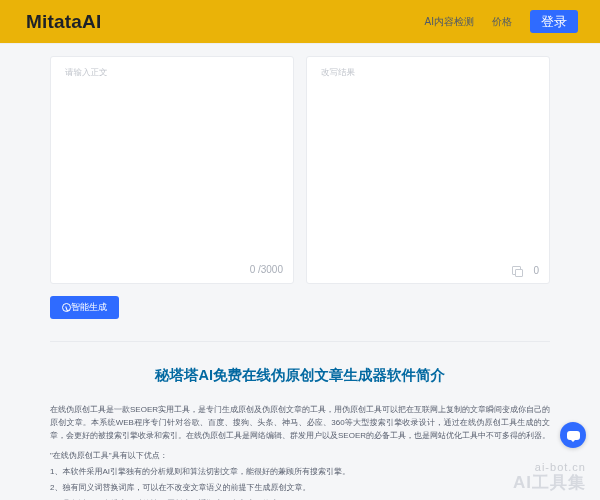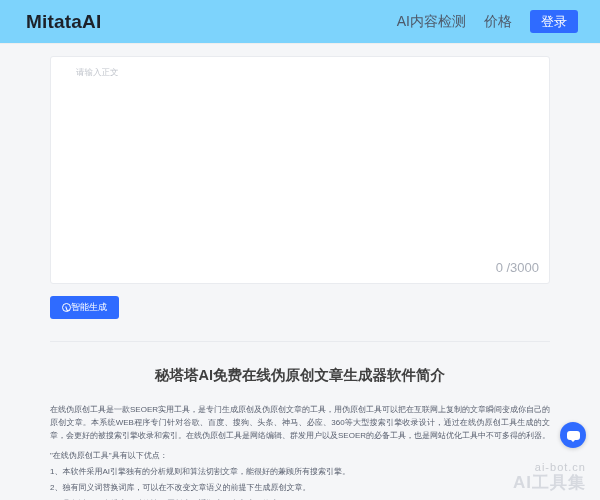--- a/index.html
+++ b/index.html
@@ -8,40 +8,40 @@
     width: 600px; height: 500px;
     overflow: hidden;
     background: #f5f6f8;
     font-family: "Liberation Sans", sans-serif;
   }
   .page { position: relative; width: 600px; height: 500px; background: #f5f6f8; }
 
   
   .header {
     height: 44px;
-    background: #7dd3fc;
+    background: #eab308;
     display: flex;
     align-items: center;
     padding: 0 22px 0 26px;
     border-bottom: 1px solid #eeeeee;
   }
   .brand {
     font-size: 19px;
     font-weight: bold;
     color: #1d2129;
     letter-spacing: .2px;
   }
   .nav {
     margin-left: auto;
     display: flex;
     align-items: center;
     gap: 18px;
   }
   .nav-item {
-    font-size: 14px;
+    font-size: 10px;
     color: #4e5969;
     white-space: nowrap;
   }
   .login-btn {
     background: #2f6bff;
     color: #ffffff;
     font-size: 13px;
     border-radius: 3px;
     padding: 5px 11px;
     border: none;
@@ -58,28 +58,28 @@
   .panel {
     position: relative;
     background: #ffffff;
     border: 1px solid #e9ebef;
     border-radius: 3px;
     height: 228px;
     flex: 1;
   }
   .panel-placeholder {
     position: absolute;
-    top: 10px; left: 25px;
+    top: 10px; left: 14px;
     font-size: 8.5px;
     color: #c2c6cd;
   }
   .counter {
     position: absolute;
     right: 10px; bottom: 8px;
-    font-size: 13px;
+    font-size: 10px;
     color: #a9aeb8;
   }
   .panel-foot-right {
     position: absolute;
     right: 10px; bottom: 7px;
     display: flex;
     align-items: center;
     gap: 12px;
   }
   .copy-icon {
@@ -133,21 +133,21 @@
   
   .article {
     margin: 22px 50px 0 50px;
     padding-top: 10px;
     border-top: 1px solid #e8eaee;
   }
   .article h2 {
     margin: 14px 0 18px 0;
     text-align: center;
     font-size: 14.5px;
-    color: #404040;
+    color: #0369a1;
     font-weight: bold;
   }
   .article p {
     margin: 0 0 6px 0;
     font-size: 8px;
     line-height: 1.65;
     color: #5a6170;
     text-align: justify;
   }
   .article p.tight { margin-bottom: 3px; }
@@ -218,20 +218,27 @@
     </div>
   </div>
 
   <div class="editor-wrap">
 
     <div class="panel">
       <div class="panel-placeholder">请输入正文</div>
       <div class="counter">0 /3000</div>
     </div>
 
+    <div class="panel">
+      <div class="panel-placeholder">改写结果</div>
+      <div class="panel-foot-right">
+        <span class="copy-icon"></span>
+        <span class="counter" style="position:static;">0</span>
+      </div>
+    </div>
 
   </div>
 
   <div class="gen-row">
     <button class="gen-btn">
       <span class="spark"></span>
       <span>智能生成</span>
     </button>
   </div>
 

